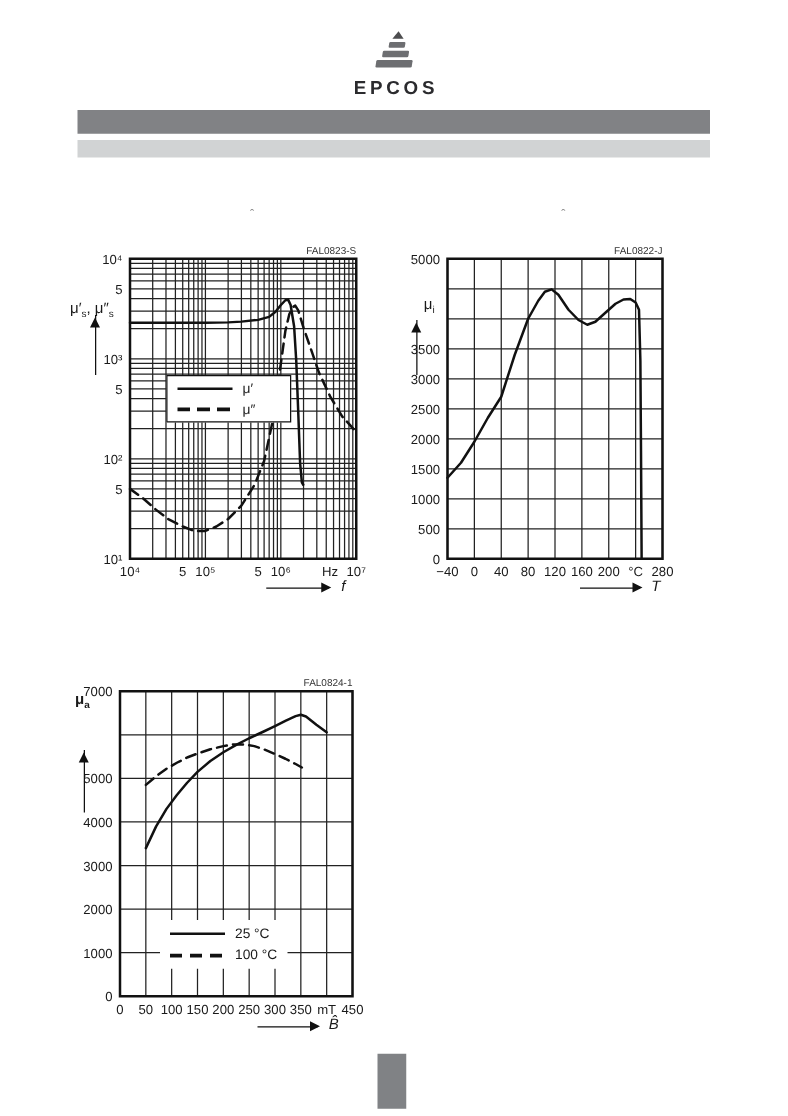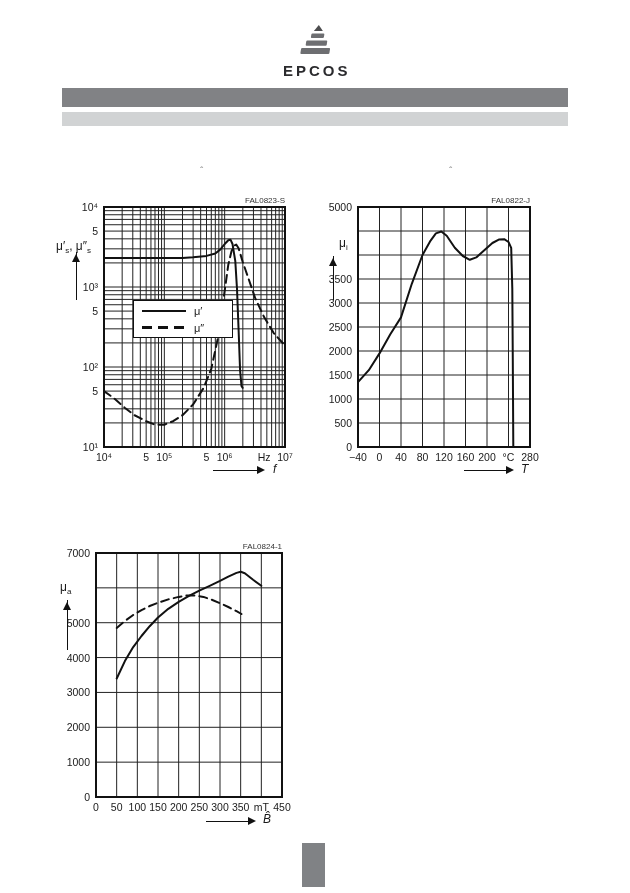--- a/index.html
+++ b/index.html
@@ -241,20 +241,30 @@
       <text x="40" y="228.14285714285714" class="tick ty">1000</text>
       <text x="40" y="193.28571428571428" class="tick ty">2000</text>
       <text x="40" y="158.42857142857144" class="tick ty">3000</text>
       <text x="40" y="123.57142857142858" class="tick ty">4000</text>
       <text x="40" y="88.71428571428572" class="tick ty">5000</text>
       <text x="40" y="19" class="tick ty">7000</text>
       <path d="M66.7 140.5 L74.9 123.1 L83.2 109.1 L91.5 98.0 L99.7 88.2 L108.0 79.5 L118.3 70.8 L128.7 63.8 L139.0 57.9 L149.3 52.6 L159.7 47.8 L170.0 42.9 L178.3 38.7 L186.5 34.9 L190.7 33.8 L194.8 35.2 L203.1 41.8 L211.3 47.8" class="curve solid"></path>
       <path d="M66.7 89.9 L74.9 83.0 L83.2 77.0 L91.5 72.2 L99.7 68.0 L108.0 64.8 L118.3 61.4 L128.7 58.9 L136.9 57.5 L145.2 57.5 L153.5 58.9 L161.7 61.7 L170.0 65.2 L178.3 69.0 L186.5 73.2 L191.5 76.0" class="curve dashed"></path>
       <text x="232" y="11" class="chart-id">FAL0824-1</text>
     </svg>
-  <div class="axlabel" style="left:60px;top:580px;"><span>μ</span><span class="sub">a</span></div>
+  <div class="axlabel" style="left:60px;top:552px;font-weight:bold;"><span>μ</span><span class="sub">a</span></div>
   <div class="varrow" style="left:67px;top:600px;height:50px;"></div>
   <div class="harrow" style="left:206px;top:821px;width:48px;"></div>
   <div class="xlab" style="left:263px;top:812px;">B̂</div>
+  <div class="legend" style="left:128px;top:736px;">
+    <div class="lrow">
+      <span class="lsample-solid"></span>
+      <span class="llabel">25 °C</span>
+    </div>
+    <div class="lrow">
+      <span class="lsample-dashed"></span>
+      <span class="llabel">100 °C</span>
+    </div>
+  </div>
 
   <div class="pagebox"></div>
 
 </div>
 
 </body></html>

